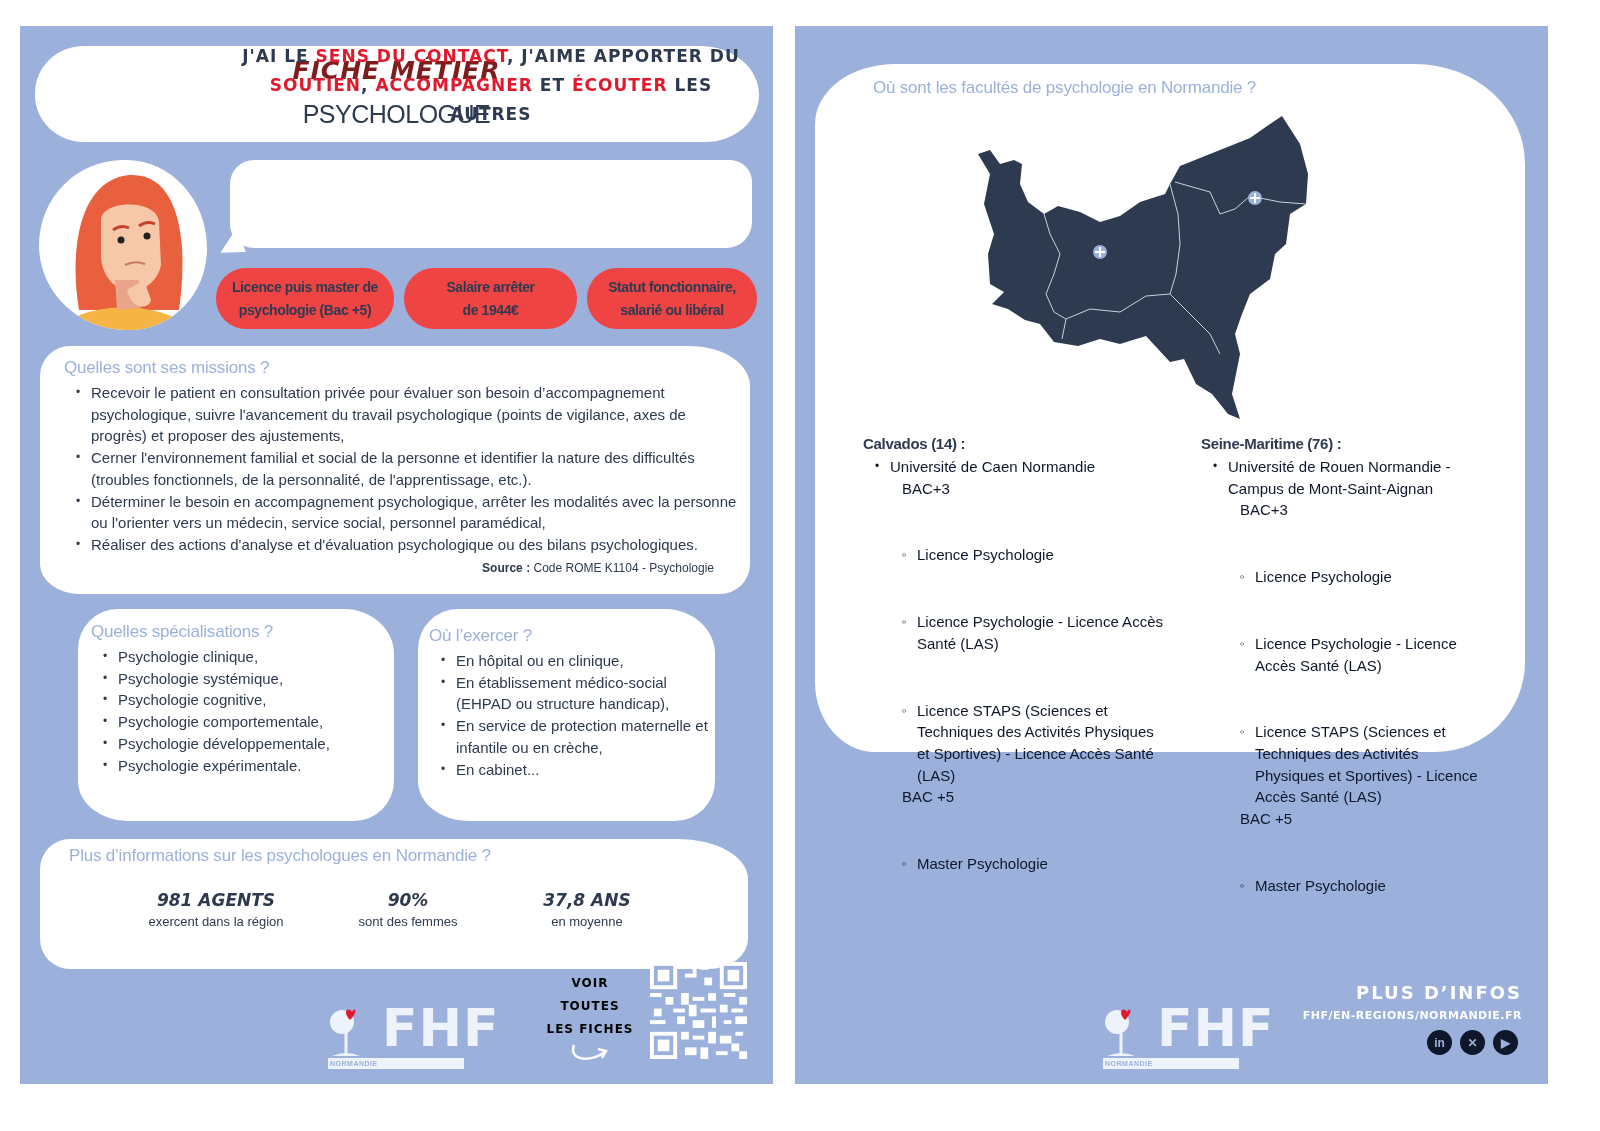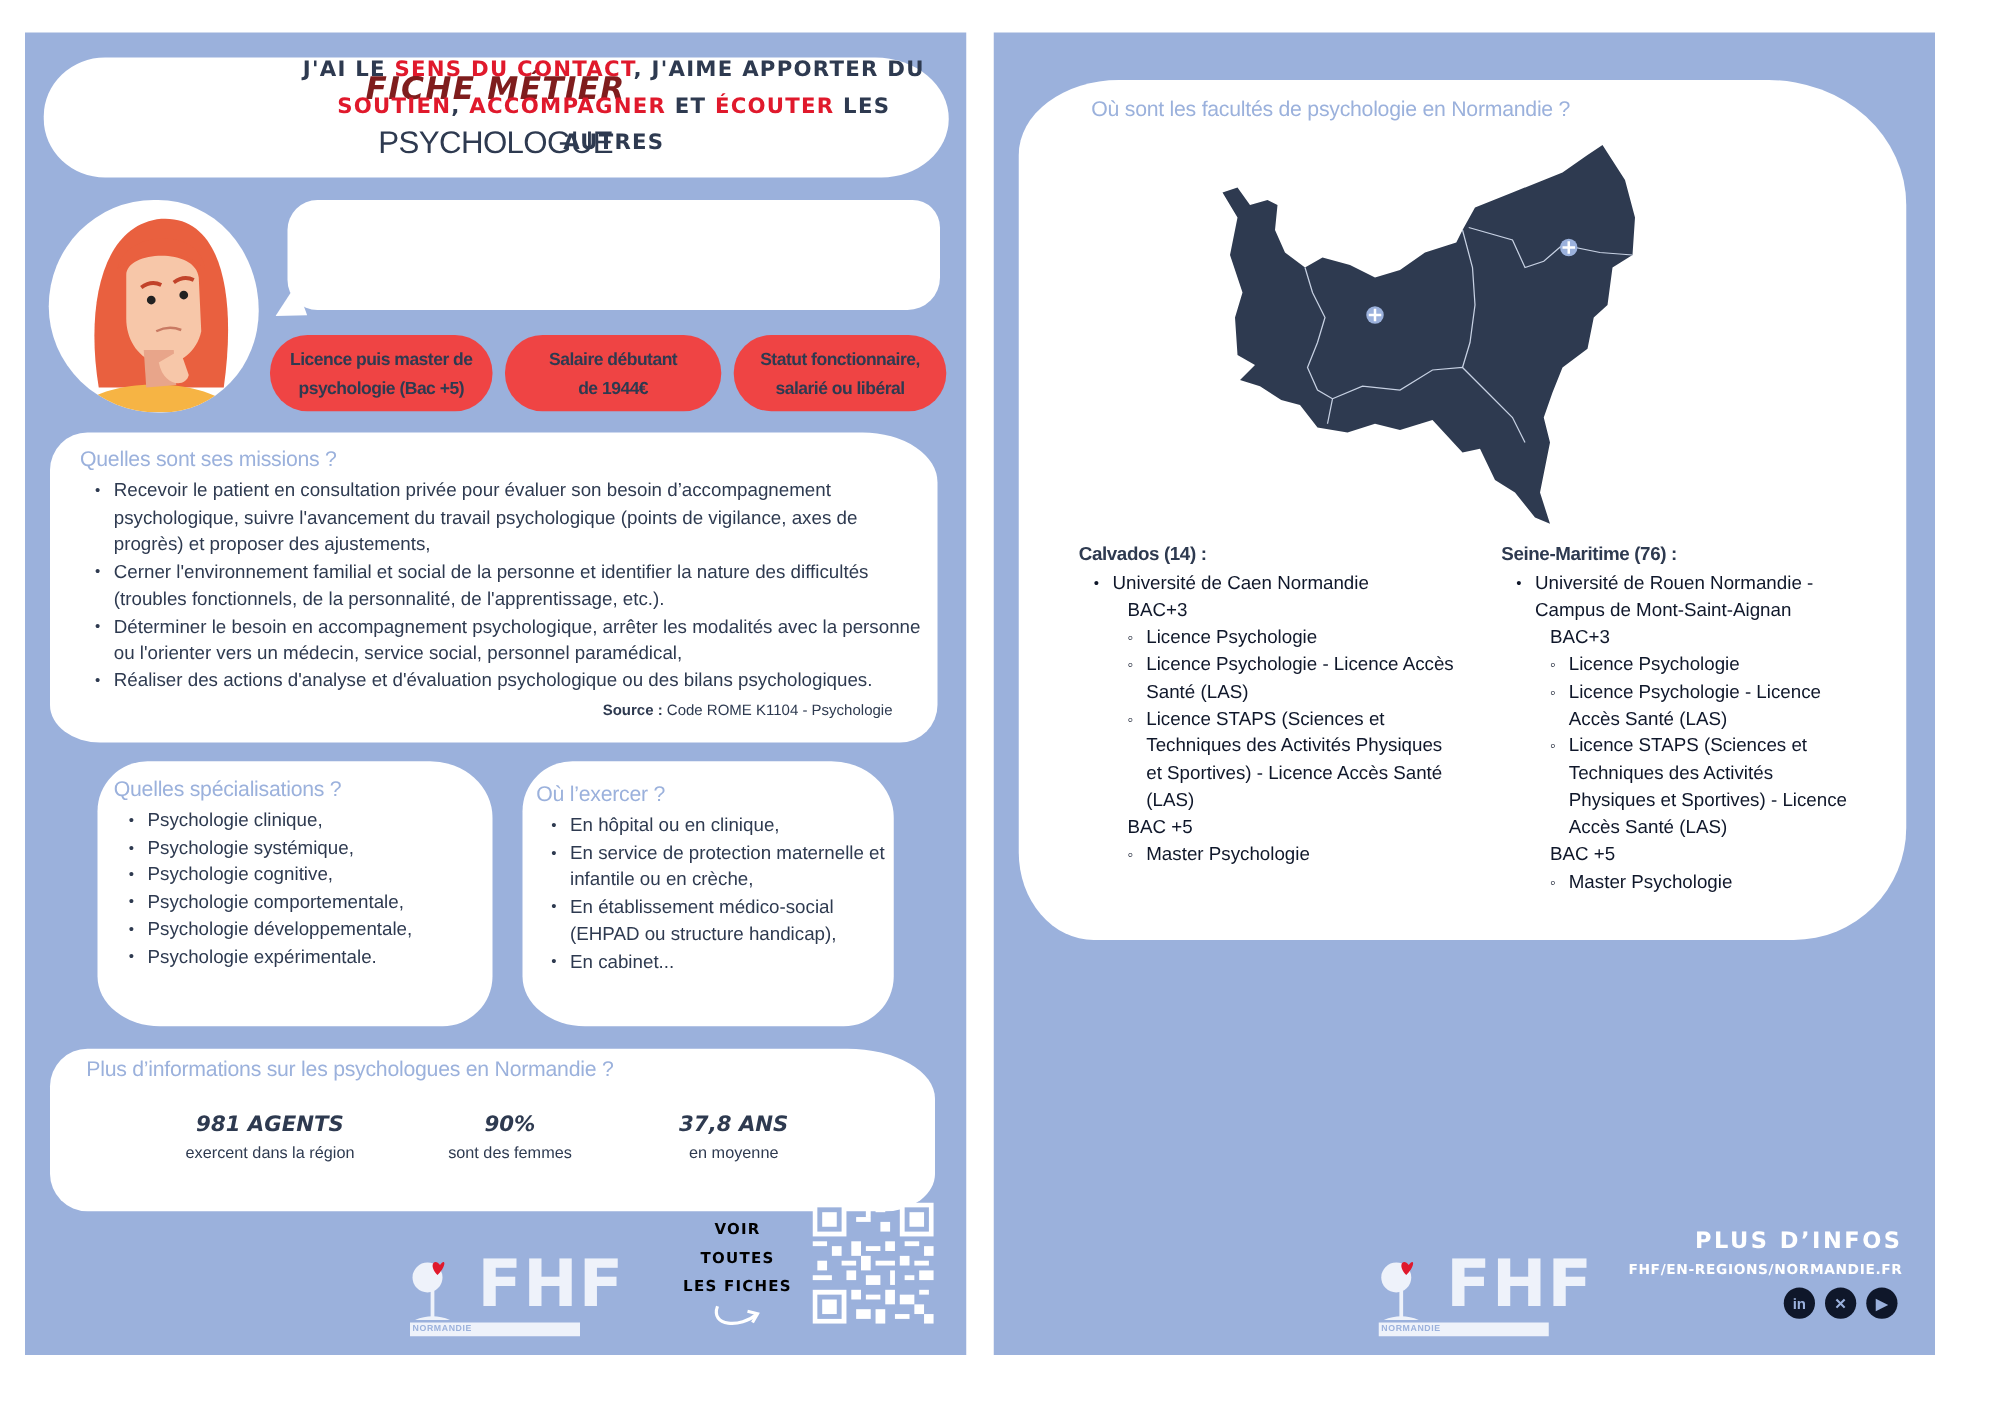--- a/index.html
+++ b/index.html
@@ -66,21 +66,21 @@
 
   
   .map-blob { left: 20px; top: 38px; width: 710px; height: 688px; border-radius: 80px 110px 90px 60px / 60px 100px 90px 70px; }
   .map-h { position: absolute; left: 78px; top: 52px; }
   .map { position: absolute; left: 175px; top: 88px; width: 400px; height: 310px; }
   .dept-h { position: absolute; font-size: 15px; font-weight: bold; color: #2e3a50; letter-spacing: -0.3px; }
   .fac { position: absolute; font-size: 15px; line-height: 21.7px; color: #0f172a; }
   .fac .lvl { padding-left: 39px; }
   .fac .uni { position: relative; padding-left: 27px; }
   .fac .uni::before { content: "•"; position: absolute; left: 12px; font-size: 12px; }
-  .fac .sub { position: relative; padding-left: 54px; }
+  .fac .sub { position: relative; padding-left: 54px; margin-top: 45px; }
   .fac .sub::before { content: "◦"; position: absolute; left: 39px; font-size: 13px; }
 
   .plus { position: absolute; right: 26px; top: 956px; text-align: right; color: #fff; }
   .plus-t { font-size: 18px; letter-spacing: 2px; }
   .plus-u { font-size: 11px; margin-top: 6px; letter-spacing: 0.5px; }
   .socials { position: absolute; right: 30px; top: 1004px; display: flex; gap: 8px; }
   .soc { width: 25px; height: 25px; border-radius: 50%; background: #0f172a; color: #9bb1dc; font-size: 12px; font-weight: bold; display: flex; align-items: center; justify-content: center; }
 </style>
 </head>
 <body>
@@ -110,21 +110,21 @@
   <div class="bubble-tail"></div>
   <div class="bubble-text hand" style="left:210px; width:522px;">
     <span>J'AI LE </span><span class="red">SENS DU CONTACT</span><span>, J'AIME APPORTER DU</span><br>
     <span class="red">SOUTIEN</span><span>, </span><span class="red">ACCOMPAGNER</span><span> ET </span><span class="red">ÉCOUTER</span><span> LES AUTRES</span>
   </div>
 
   <div class="pill" style="left:196px; width:178px;">
     <div><span>Licence puis master de</span><br><span>psychologie (Bac +5)</span></div>
   </div>
   <div class="pill" style="left:384px; width:173px;">
-    <div><span>Salaire débutant</span><br><span>de 1944€</span></div>
+    <div><span>Salaire arrêter</span><br><span>de 1944€</span></div>
   </div>
   <div class="pill" style="left:567px; width:170px;">
     <div><span>Statut fonctionnaire,</span><br><span>salarié ou libéral</span></div>
   </div>
 
   <div class="blob missions-blob"></div>
   <div class="missions-h h3">Quelles sont ses missions ?</div>
   <ul class="ul missions-list">
     <li>Recevoir le patient en consultation privée pour évaluer son besoin d’accompagnement psychologique, suivre l'avancement du travail psychologique (points de vigilance, axes de progrès) et proposer des ajustements,</li>
     <li>Cerner l'environnement familial et social de la personne et identifier la nature des difficultés (troubles fonctionnels, de la personnalité, de l'apprentissage, etc.).</li>
@@ -141,22 +141,22 @@
     <li>Psychologie cognitive,</li>
     <li>Psychologie comportementale,</li>
     <li>Psychologie développementale,</li>
     <li>Psychologie expérimentale.</li>
   </ul>
 
   <div class="blob where-blob"></div>
   <div class="where-h h3">Où l’exercer ?</div>
   <ul class="ul where-list">
     <li>En hôpital ou en clinique,</li>
+    <li>En établissement médico-social (EHPAD ou structure handicap),</li>
     <li>En service de protection maternelle et infantile ou en crèche,</li>
-    <li>En établissement médico-social (EHPAD ou structure handicap),</li>
     <li>En cabinet...</li>
   </ul>
 
   <div class="blob stats-blob"></div>
   <div class="stats-h h3">Plus d’informations sur les psychologues en Normandie ?</div>
   <div class="stat" style="left:106px;">
     <div class="stat-val">981 AGENTS</div>
     <div class="stat-lbl">exercent dans la région</div>
   </div>
   <div class="stat" style="left:298px;">

